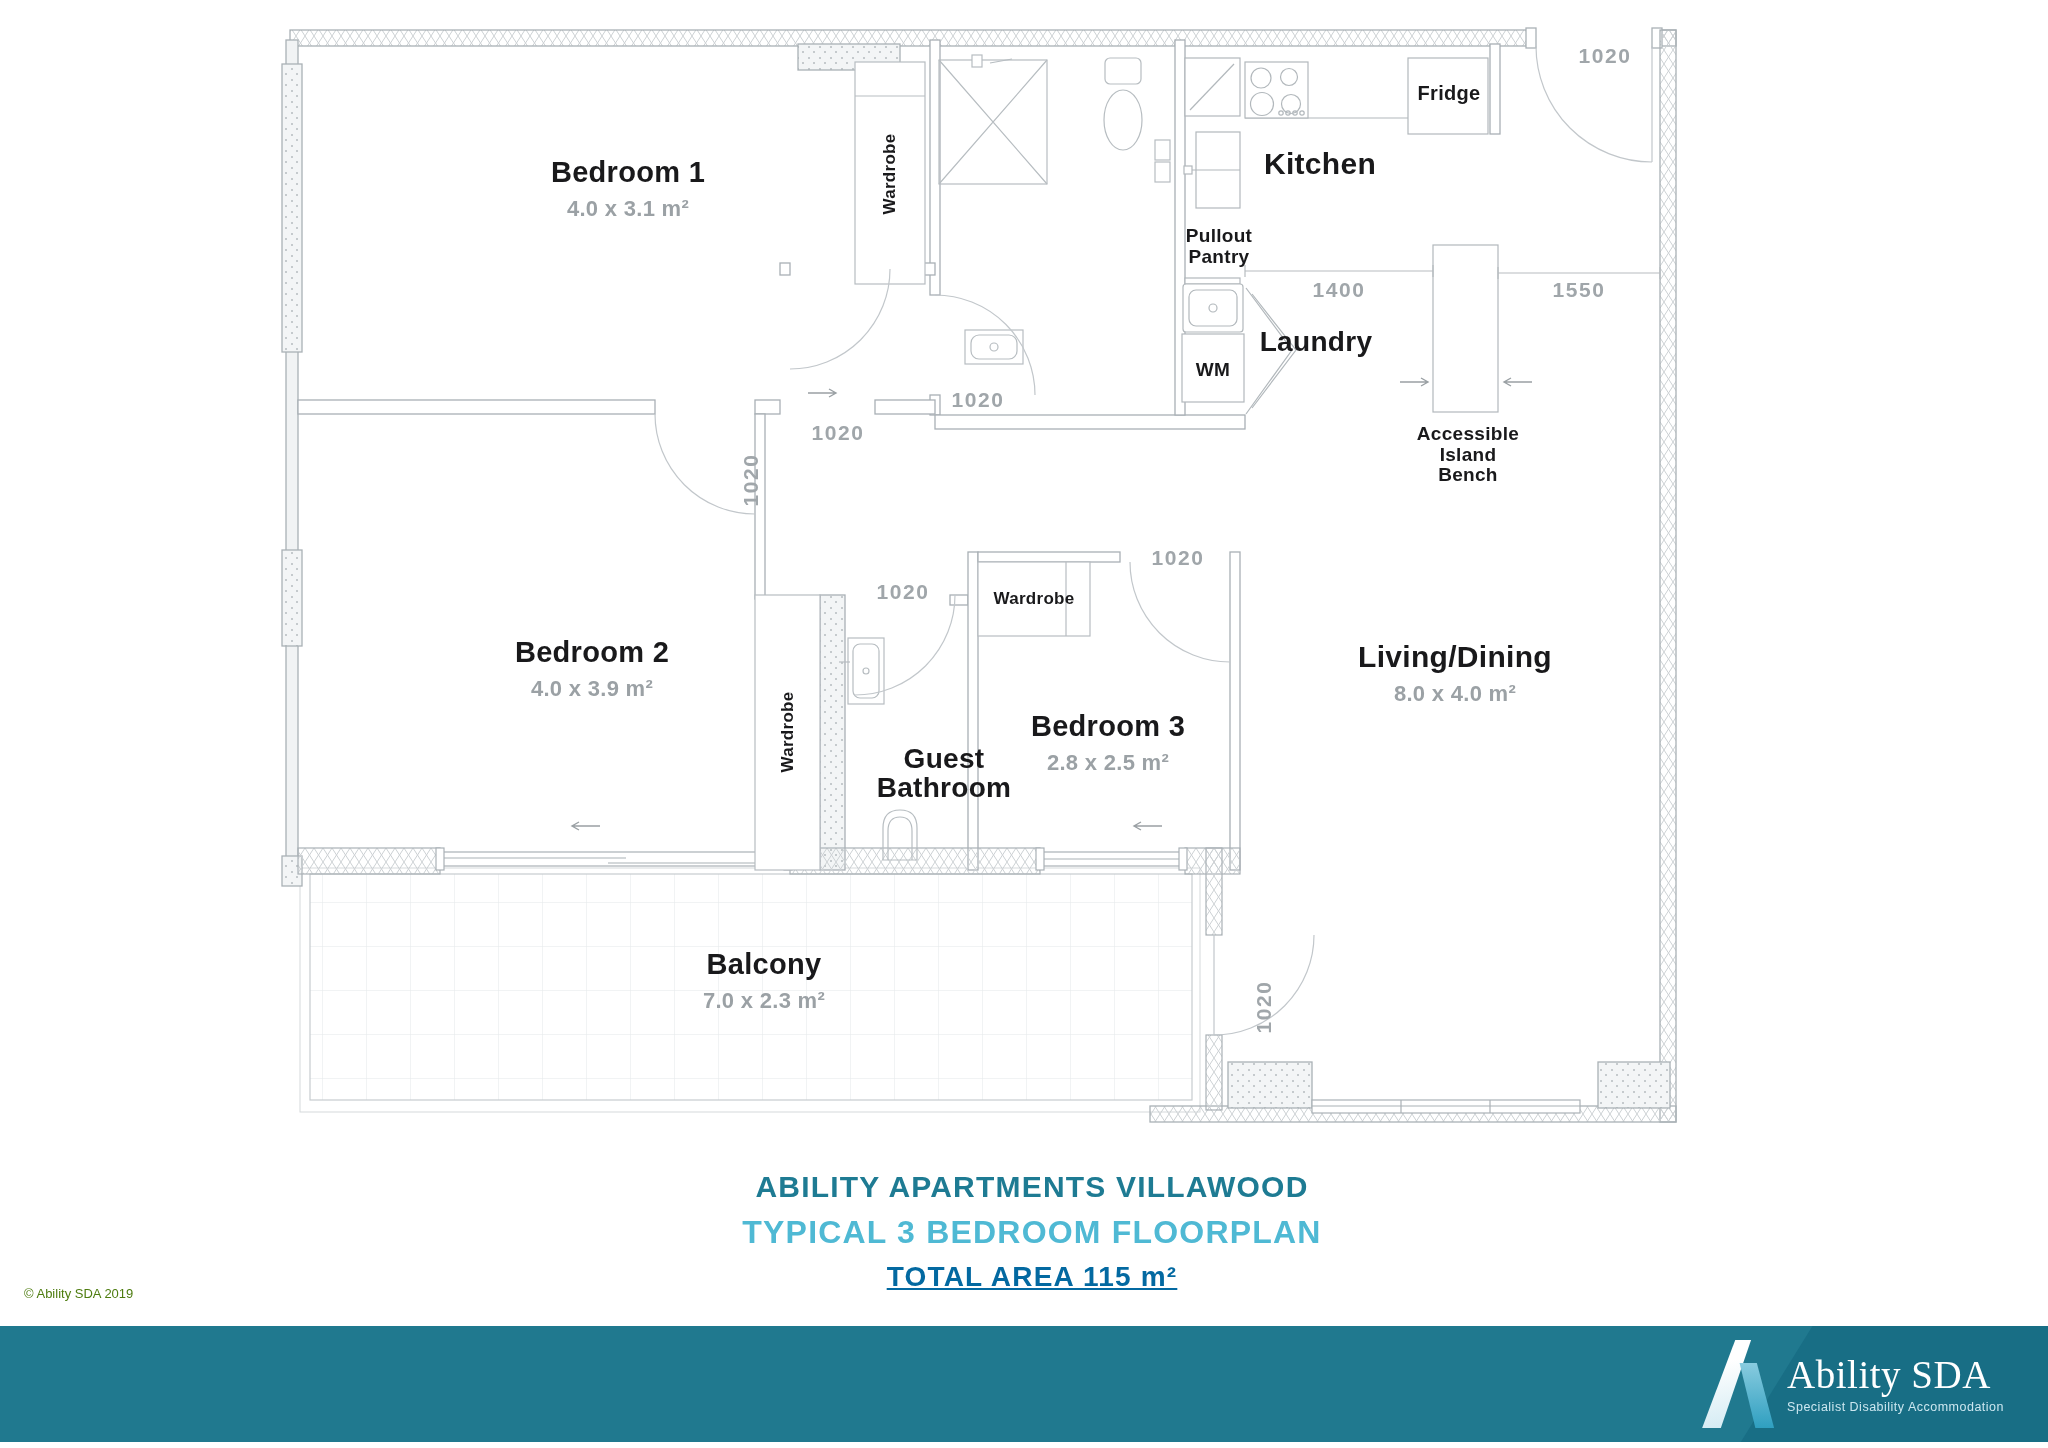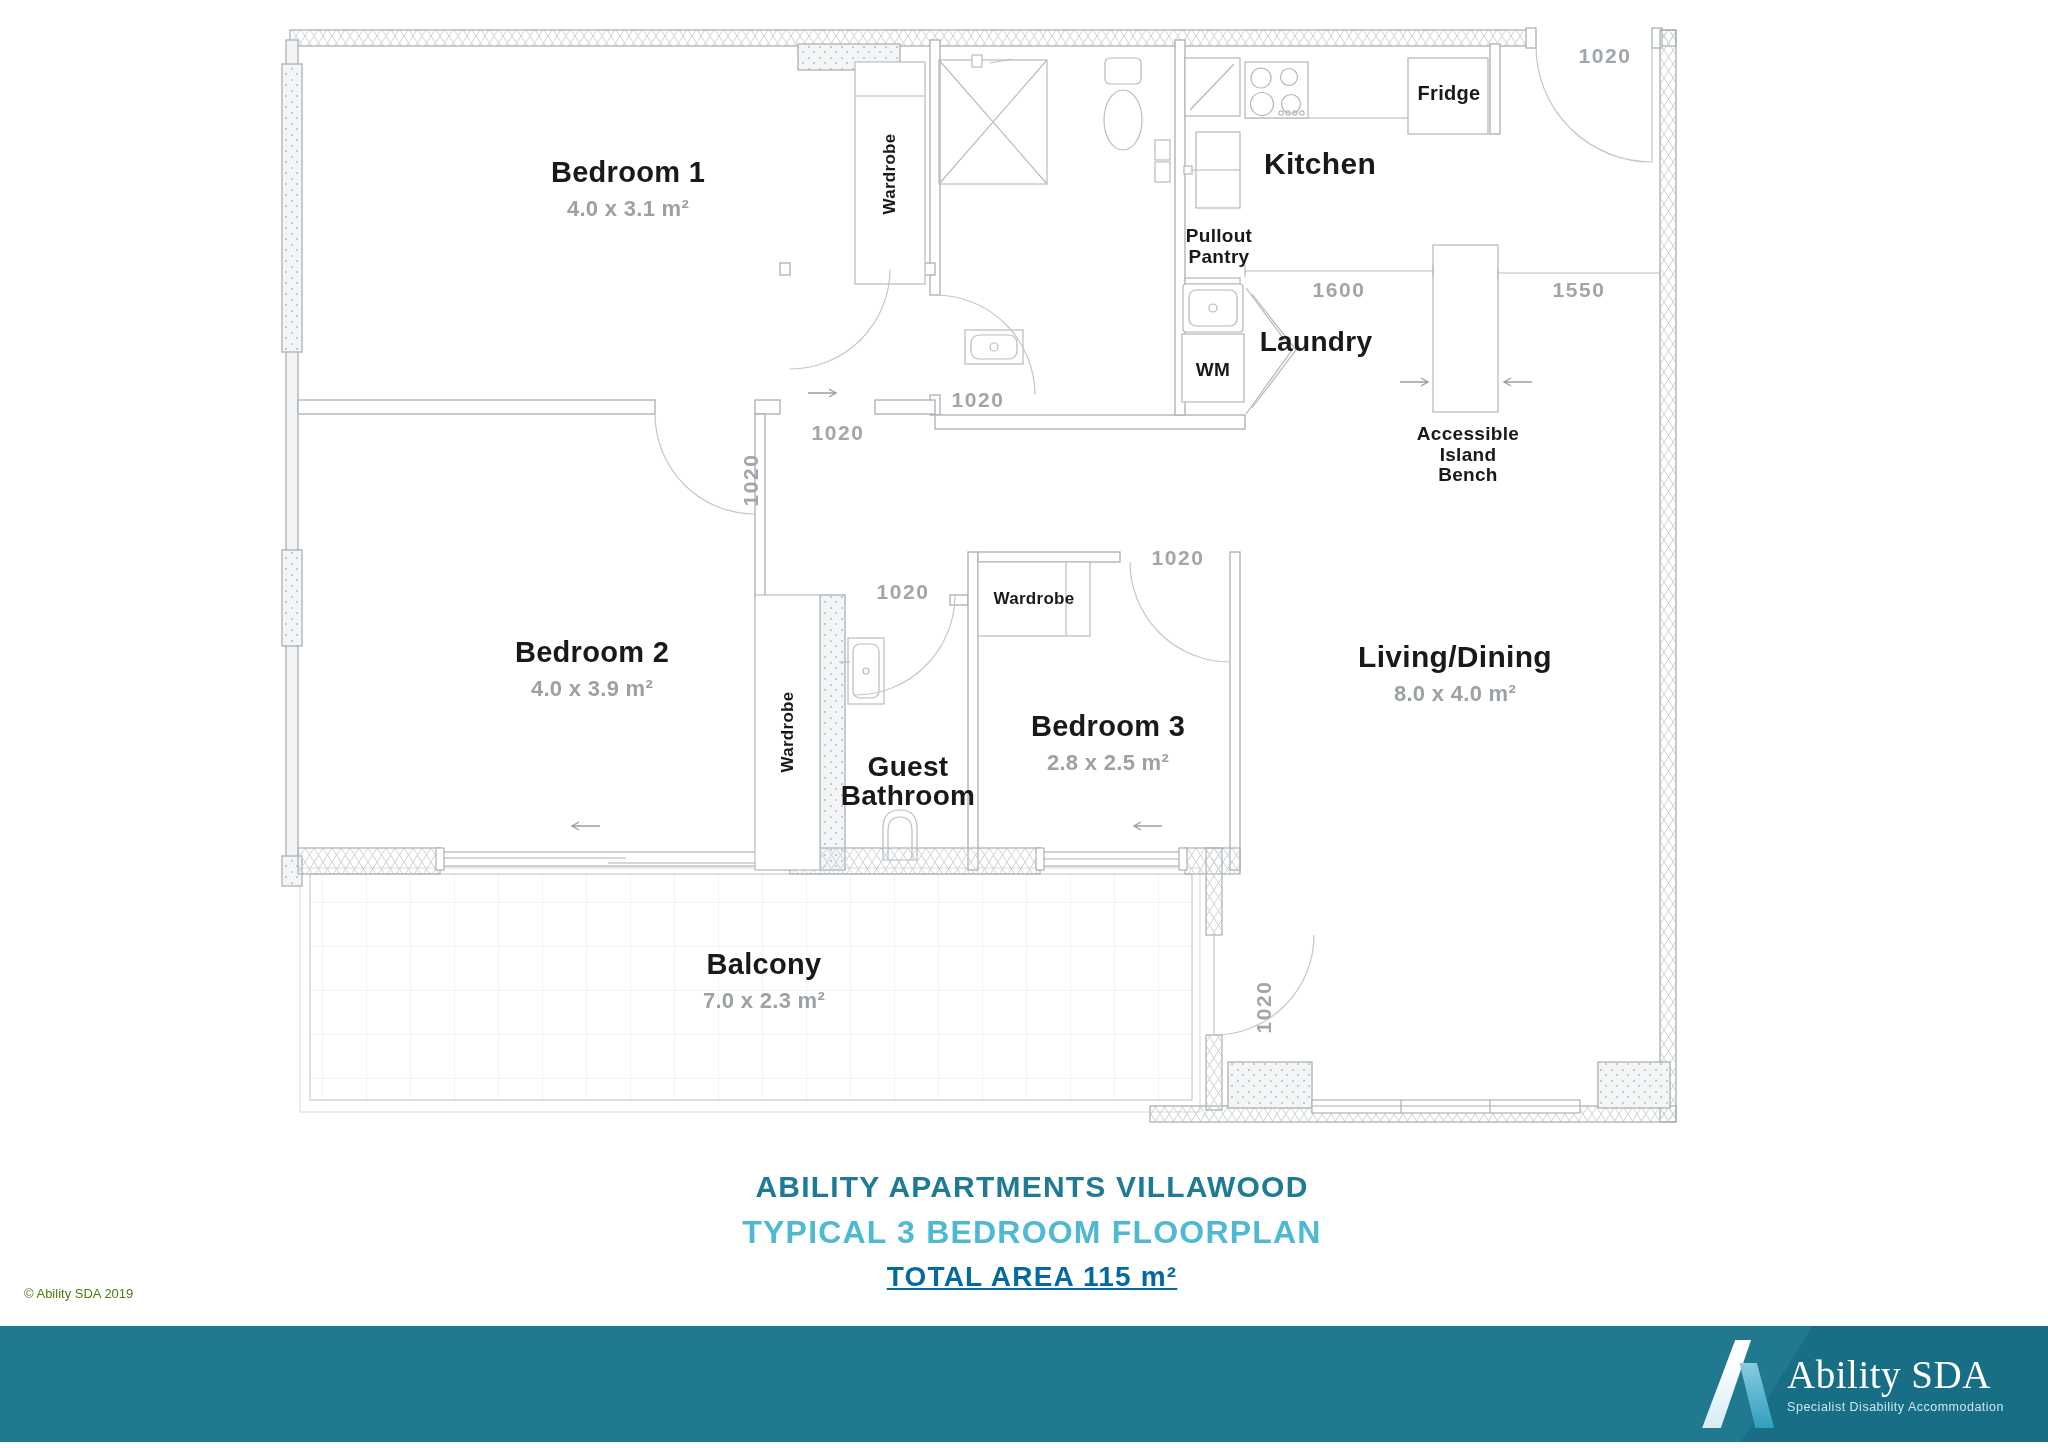--- a/index.html
+++ b/index.html
@@ -228,42 +228,42 @@
       <div class="room-size" style="margin-top:8px;">8.0 x 4.0 m²</div>
     </div>
 
     <div class="pl" style="left:314px;top:648px;">
       <div class="room-name">Bedroom 2</div>
       <div class="room-size" style="margin-top:8px;">4.0 x 3.9 m²</div>
     </div>
 
     <div class="pl vert feature small" style="left:510px;top:710px;">Wardrobe</div>
 
-    <div class="pl wrap room-name" style="left:630px;top:752px;width:160px;font-size:28px;margin-top:8px;">Guest Bathroom</div>
+    <div class="pl wrap room-name" style="left:666px;top:752px;width:160px;font-size:28px;">Guest Bathroom</div>
 
     <div class="pl" style="left:830px;top:722px;">
       <div class="room-name">Bedroom 3</div>
       <div class="room-size" style="margin-top:8px;">2.8 x 2.5 m²</div>
     </div>
 
     <div class="pl feature small" style="left:756px;top:577px;">Wardrobe</div>
 
     <div class="pl" style="left:486px;top:960px;">
       <div class="room-name">Balcony</div>
       <div class="room-size" style="margin-top:8px;">7.0 x 2.3 m²</div>
     </div>
 
     <div class="pl dim" style="left:1327px;top:34px;">1020</div>
     <div class="pl dim" style="left:700px;top:378px;">1020</div>
     <div class="pl dim" style="left:560px;top:411px;">1020</div>
     <div class="pl dim vert" style="left:473px;top:458px;">1020</div>
     <div class="pl dim" style="left:625px;top:570px;">1020</div>
     <div class="pl dim" style="left:900px;top:536px;">1020</div>
     <div class="pl dim vert" style="left:986px;top:985px;">1020</div>
-    <div class="pl dim" style="left:1061px;top:268px;">1600</div>
+    <div class="pl dim" style="left:1061px;top:268px;">1400</div>
     <div class="pl dim" style="left:1301px;top:268px;">1550</div>
   </div>
 
   <div class="titles">
     <div class="t1">ABILITY APARTMENTS VILLAWOOD</div>
     <div class="t2">TYPICAL 3 BEDROOM FLOORPLAN</div>
     <div class="t3">TOTAL AREA 115 m²</div>
   </div>
 
   <div class="copyright">© Ability SDA 2019</div>

